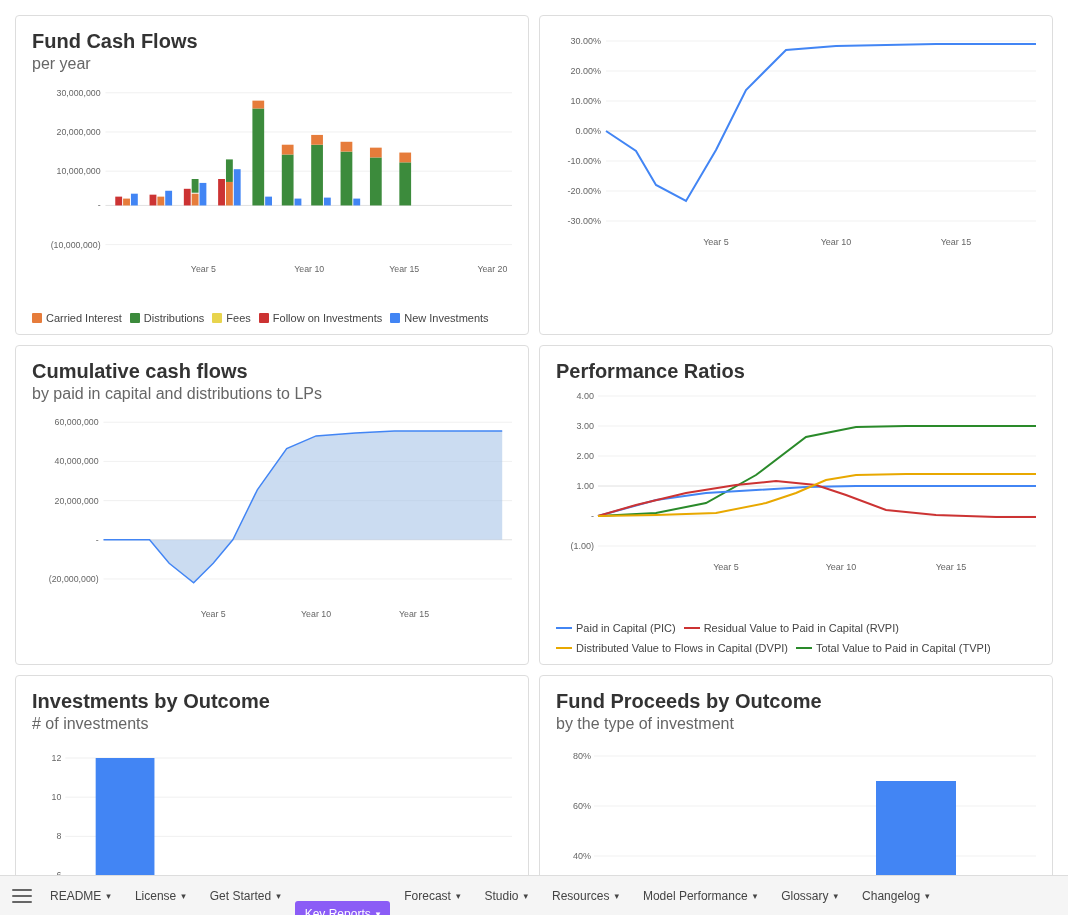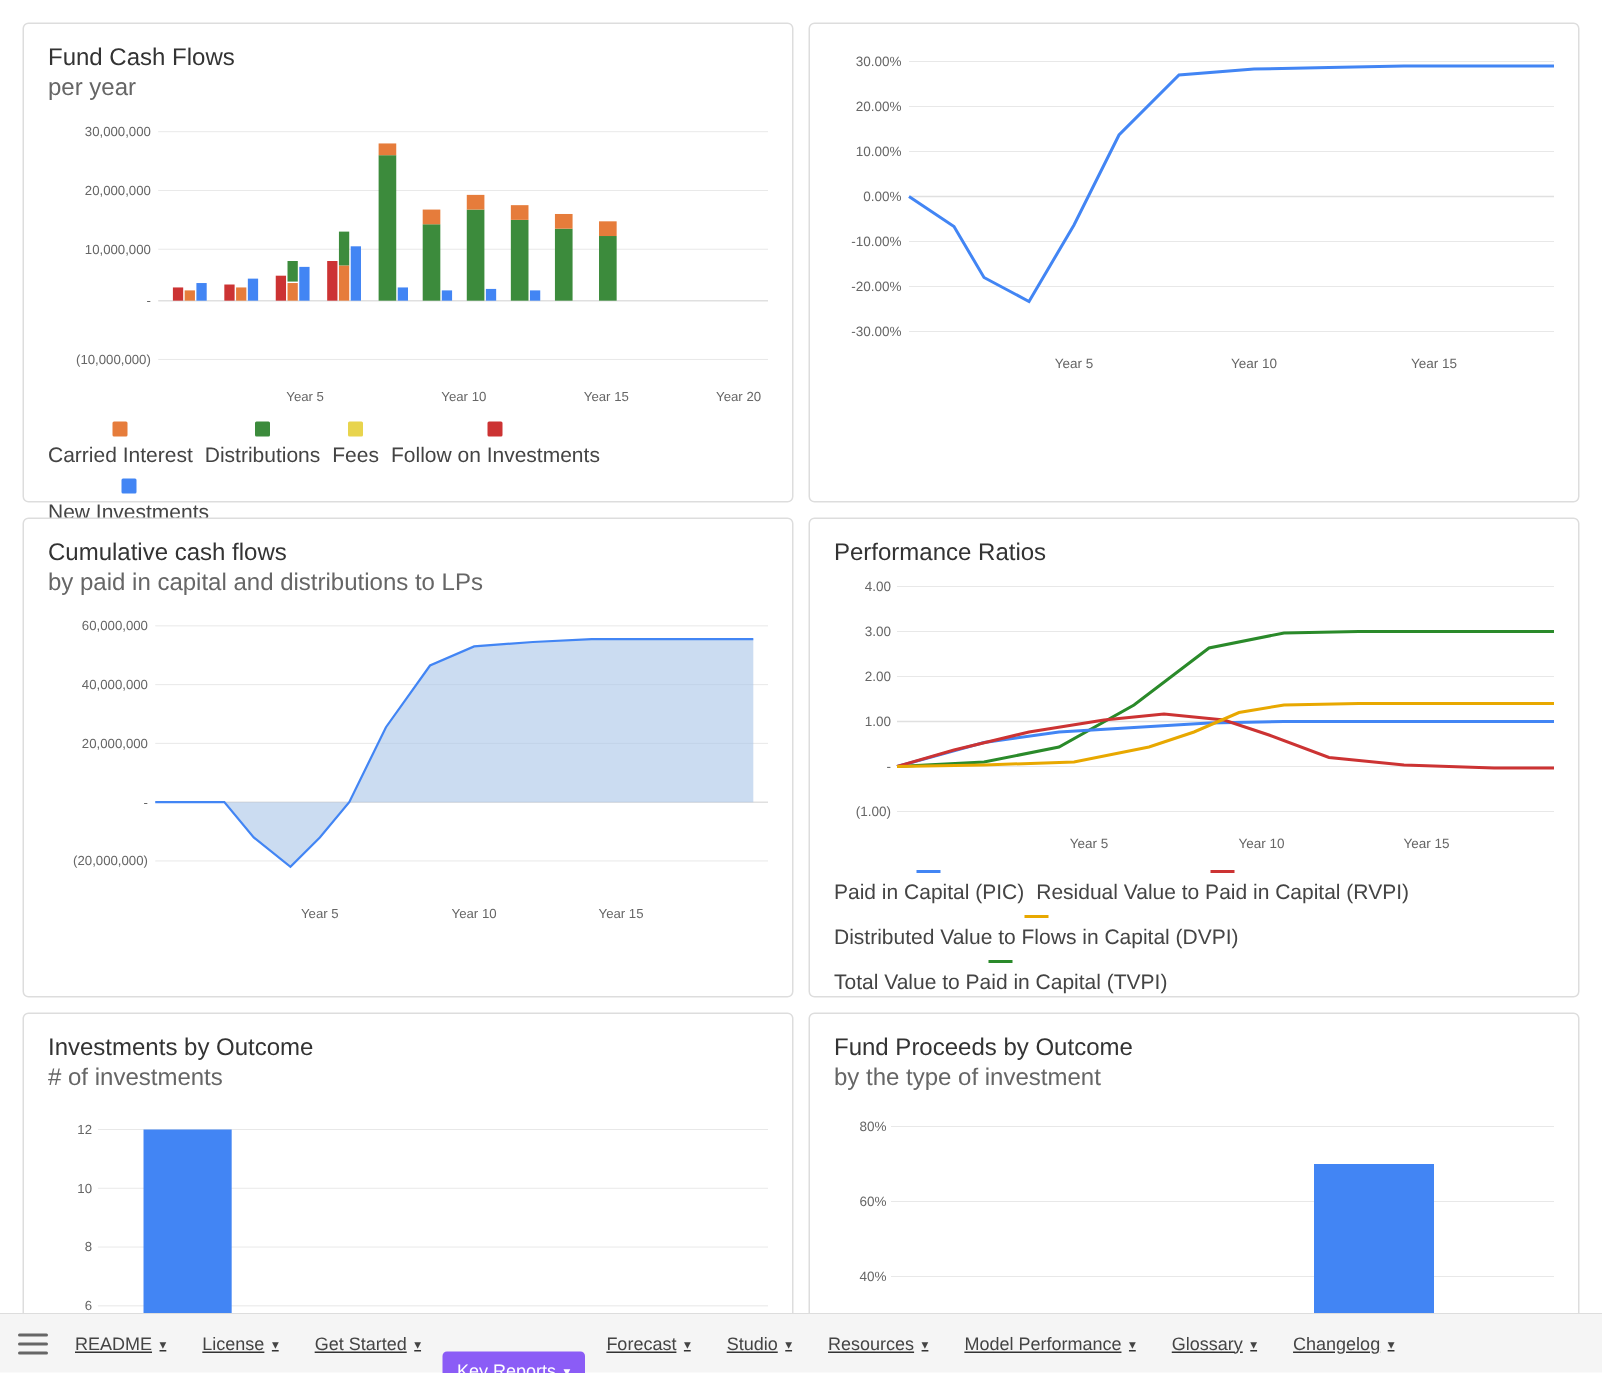--- a/index.html
+++ b/index.html
@@ -20,22 +20,22 @@
       border-radius: 4px;
       margin: 5px;
       padding: 14px 16px 10px;
       background: #fff;
       display: flex;
       flex-direction: column;
       position: relative;
     }
 
     .chart-title {
-      font-size: 16px;
-      font-weight: normal;
+      font-size: 20px;
+      font-weight: bold;
       color: #333;
       margin-bottom: 2px;
     }
 
     .chart-subtitle {
       font-size: 16px;
       color: #666;
       margin-bottom: 6px;
     }
 
@@ -52,21 +52,20 @@
       background: #f5f5f5;
       border-top: 1px solid #ddd;
       display: flex;
       align-items: center;
       padding: 0 8px;
       gap: 4px;
       position: fixed;
       bottom: 0;
       left: 0;
       right: 0;
-      text-decoration: underline;
     }
 
     .nav-hamburger {
       width: 28px;
       height: 28px;
       display: flex;
       flex-direction: column;
       justify-content: center;
       gap: 4px;
       cursor: pointer;
@@ -107,23 +106,22 @@
       display: flex;
       flex-wrap: wrap;
       gap: 8px;
       margin-top: 4px;
     }
 
     .legend-item {
       display: flex;
       align-items: center;
       gap: 4px;
-      font-size: 14px;
+      font-size: 11px;
       color: #444;
-      flex-direction: column;
     }
 
     .legend-dot {
       width: 10px;
       height: 10px;
       border-radius: 1px;
     }
 
     .legend-line {
       width: 16px;

